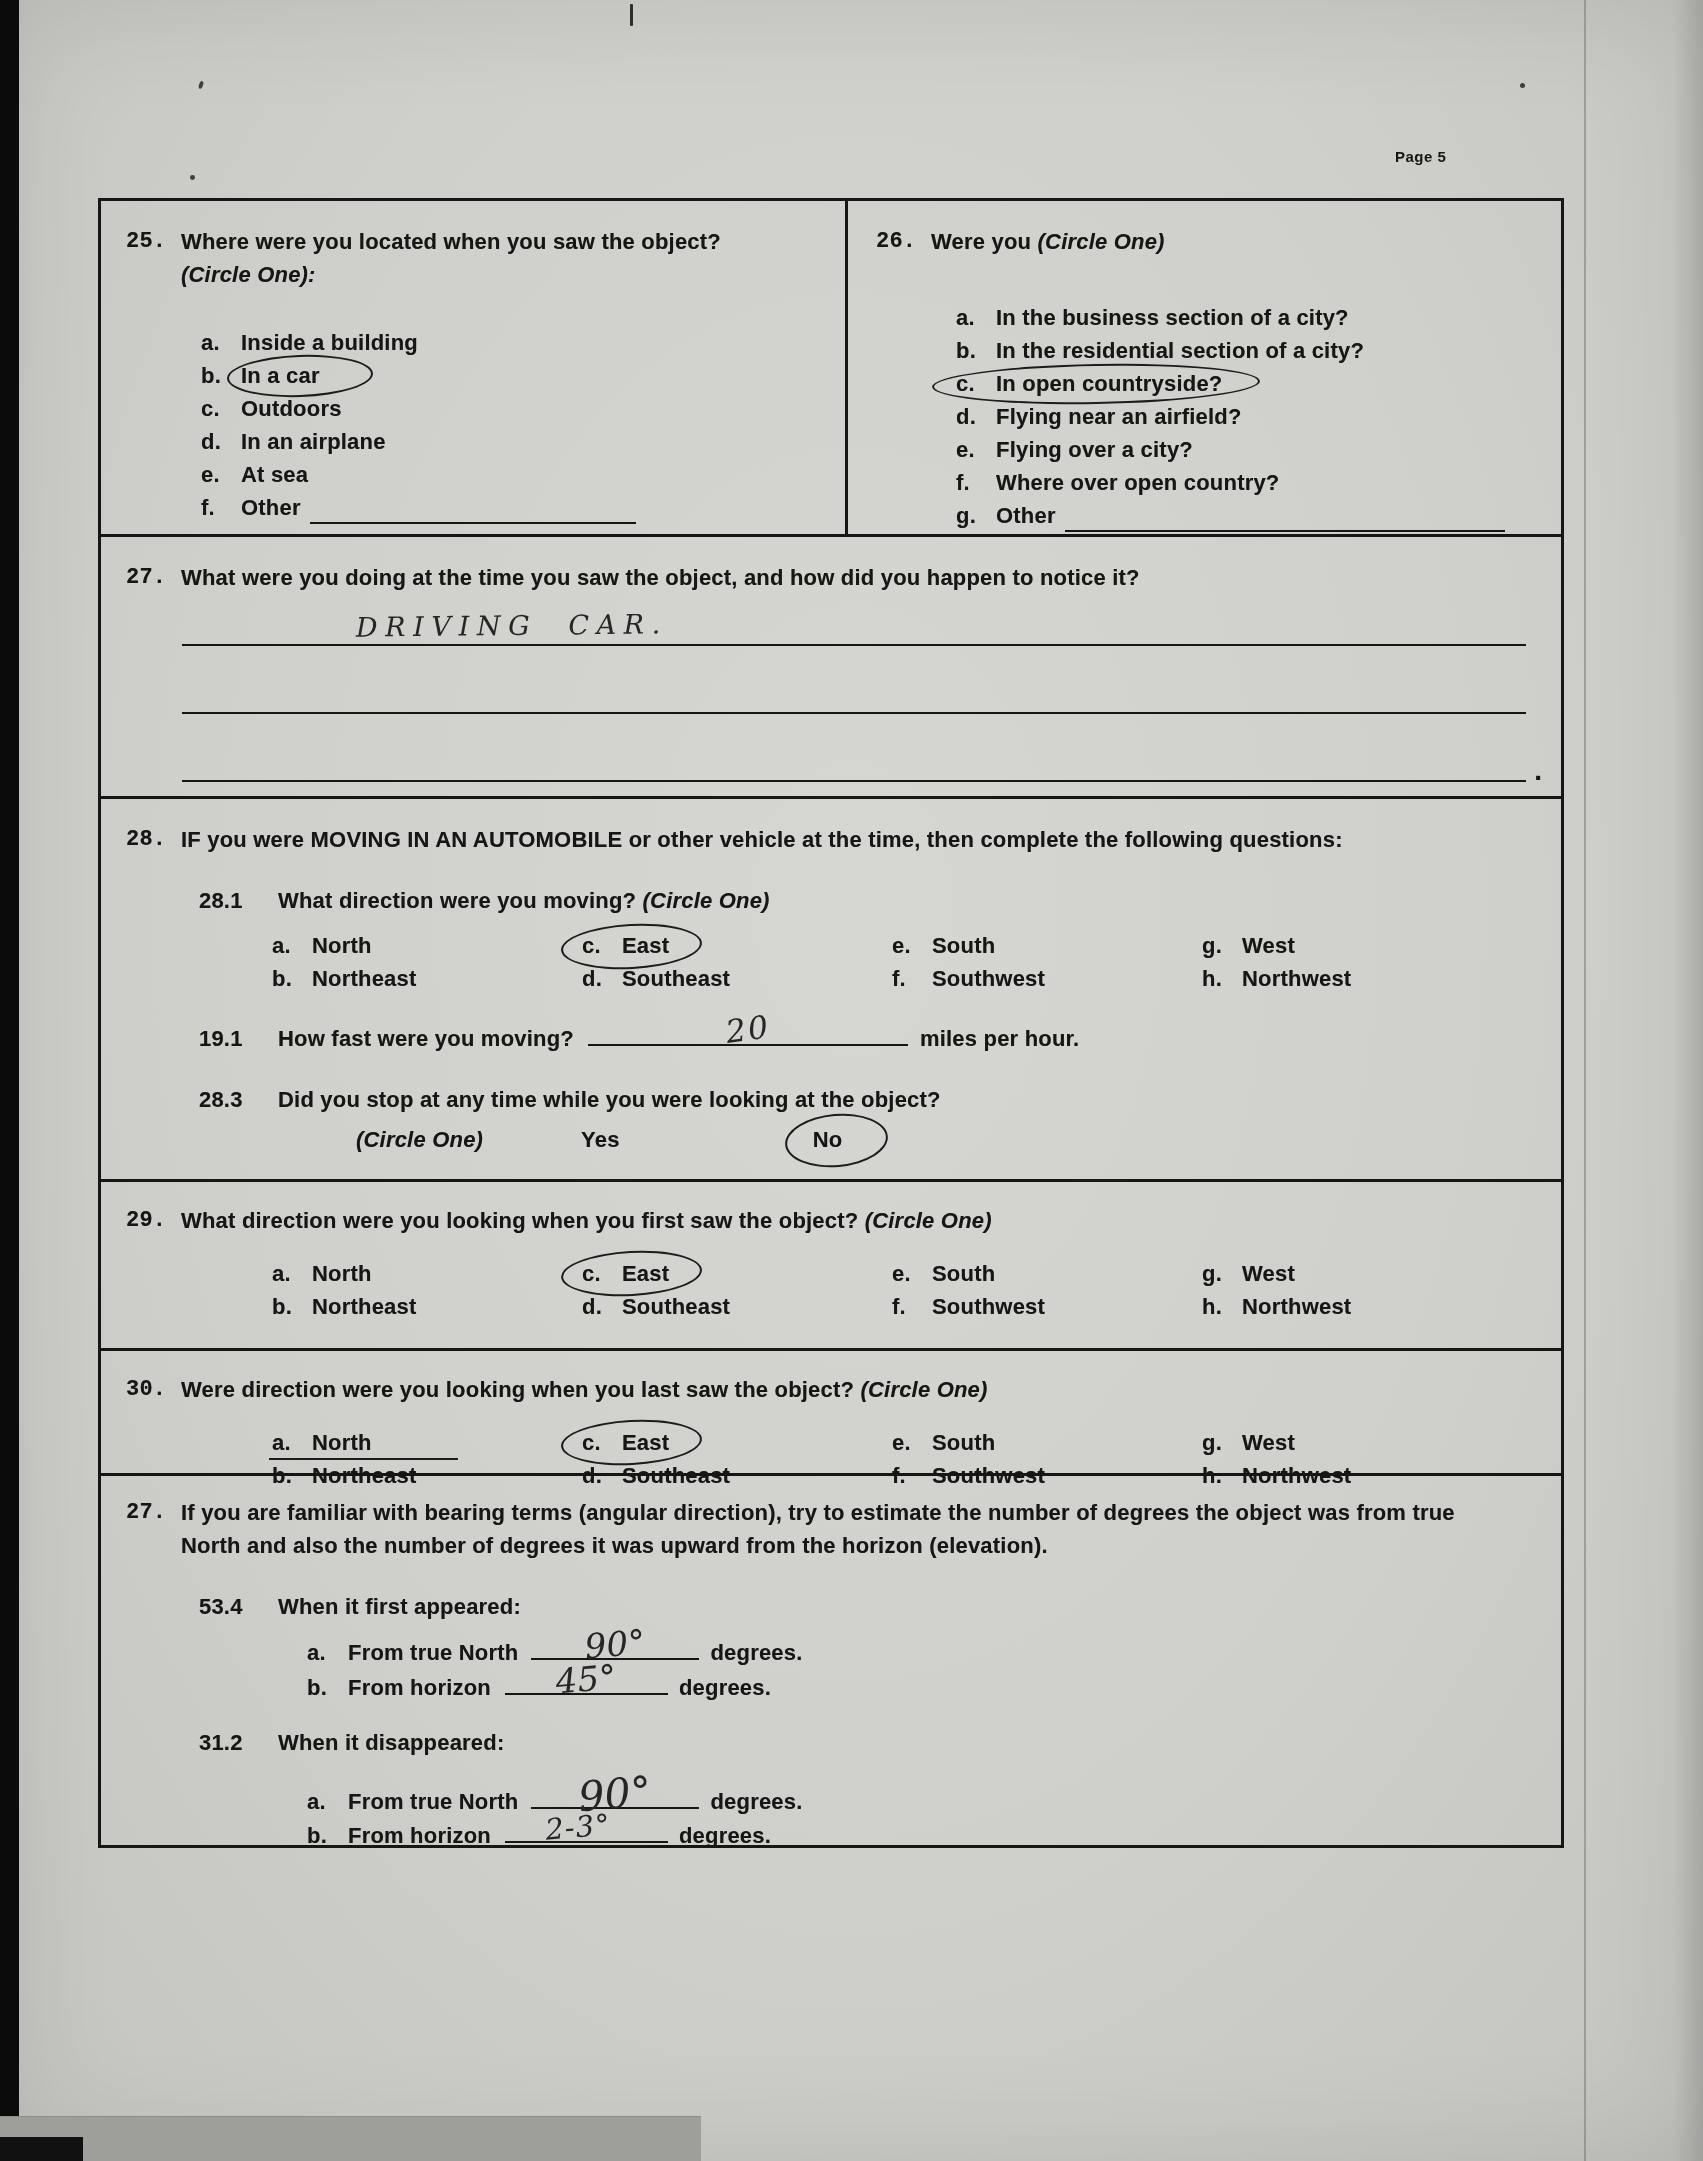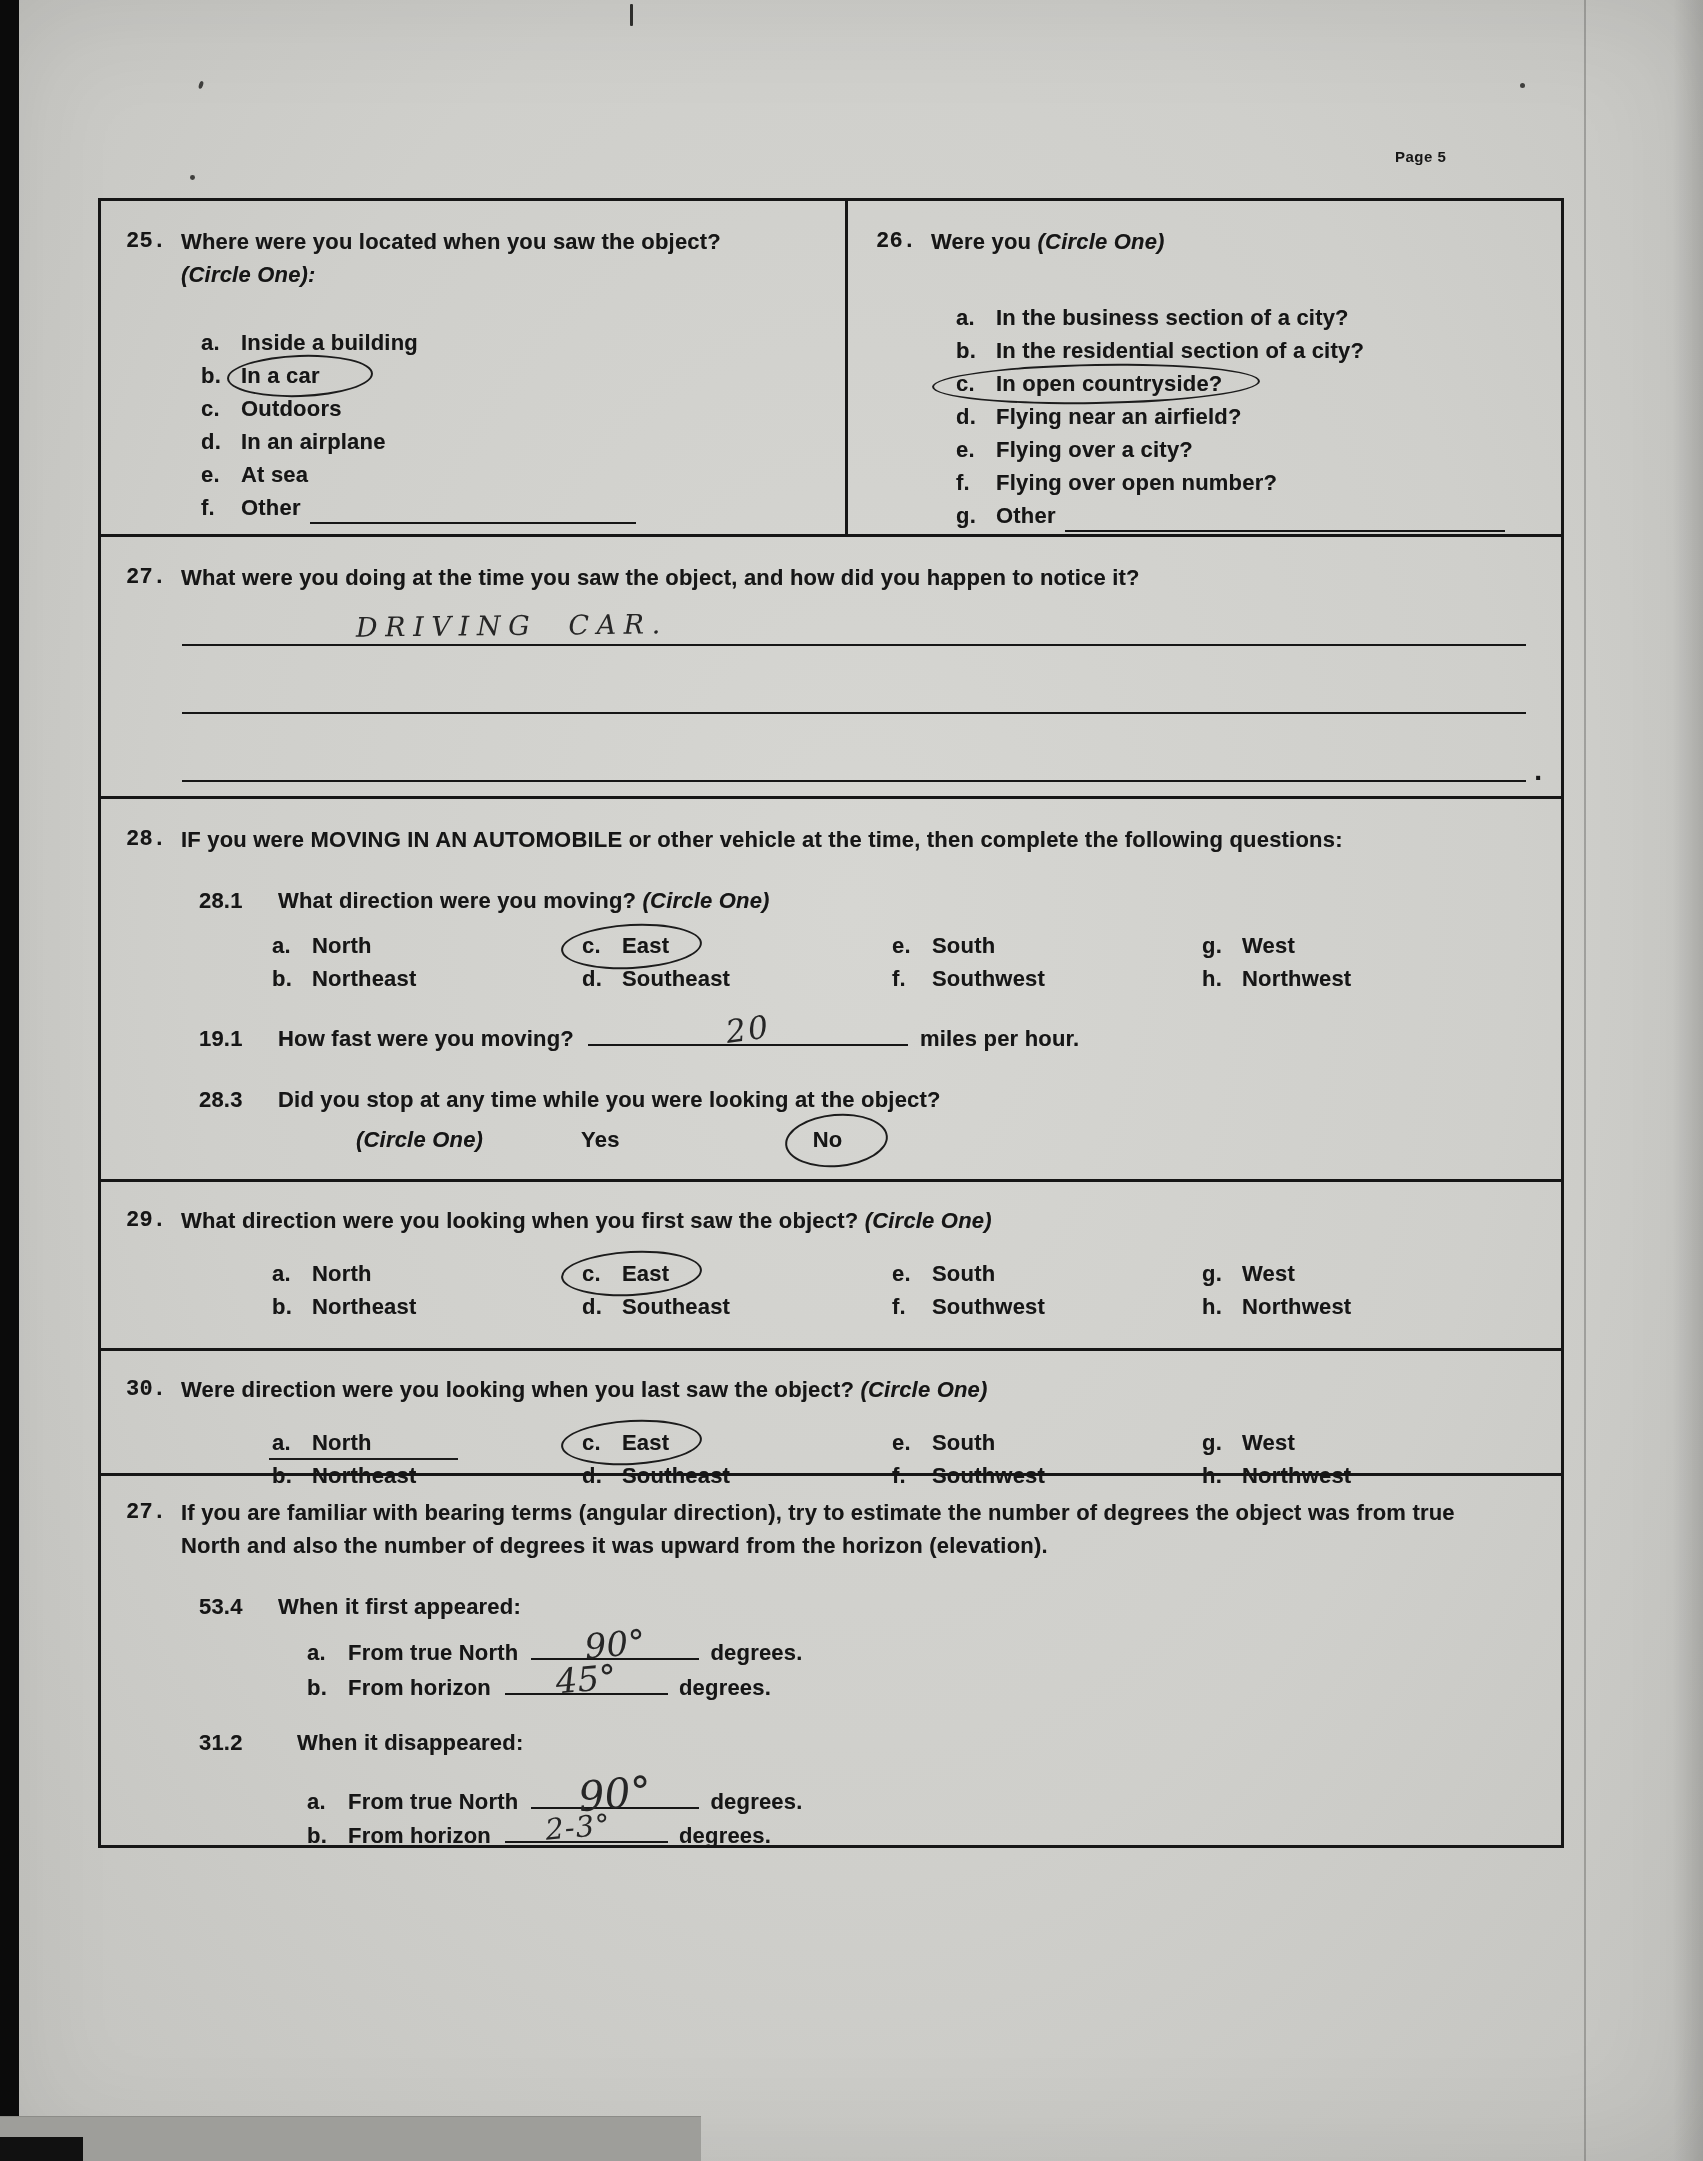--- a/index.html
+++ b/index.html
@@ -95,21 +95,21 @@
     border:2.7px solid #1c1c1c; border-radius:50%; transform:rotate(-3deg); }
   .north-underlined .dir-col:first-child .dir-item:first-child::before {
     content:""; position:absolute; left:-3.3px; bottom:-1.1px; width:189px; height:2.2px; background:#1c1c1c; }
 
   
   .bearing-row { display:flex; align-items:baseline; margin:13px 0 0 206px; }
   .bearing-row .opt-letter { flex:0 0 41px; }
   .bblank { width:168px; margin:0 11px 0 13px; }
   .bblank-b { width:163px; margin:0 11px 0 14px; }
   .row-b { margin-top:2.2px; }
-  .sub312 { margin-top:22px;gap:19px; }
+  .sub312 { margin-top:22px; }
   .row312a { margin-top:26px; }
   .row312b { margin-top:1.1px; }
 
   
   .hand { font-family:"DejaVu Serif", serif; font-style:italic; font-weight:400; color:#262626; text-shadow:none; }
   .handq27 { position:absolute; left:174px; bottom:2.2px; font-size:27px; letter-spacing:7.6px; word-spacing:15px; transform:rotate(-0.6deg); }
   .hand20 { position:absolute; left:50%; bottom:-2.2px; transform:translateX(-50%) rotate(-8deg); font-size:31.5px; letter-spacing:2.2px; }
   .handdeg { position:absolute; left:50%; bottom:-3.3px; transform:translateX(-50%) rotate(-5deg); font-size:34px; white-space:nowrap; }
   .row312a .handdeg { font-size:41px; bottom:-4.3px; }
   .row312b .handdeg { font-size:29px; letter-spacing:1.1px; left:45%; }
@@ -193,21 +193,21 @@
             <div class="opt">
               <span class="opt-letter">d.</span>
               <span class="opt-label">Flying near an airfield?</span>
             </div>
             <div class="opt">
               <span class="opt-letter">e.</span>
               <span class="opt-label">Flying over a city?</span>
             </div>
             <div class="opt">
               <span class="opt-letter">f.</span>
-              <span class="opt-label">Flying over open number?</span>
+              <span class="opt-label">Where over open country?</span>
             </div>
             <div class="opt">
               <span class="opt-letter">g.</span>
               <span class="opt-label">Other</span>
               <span class="opt-blank"></span>
             </div>
           </div>
       </div>
     </div>
 

